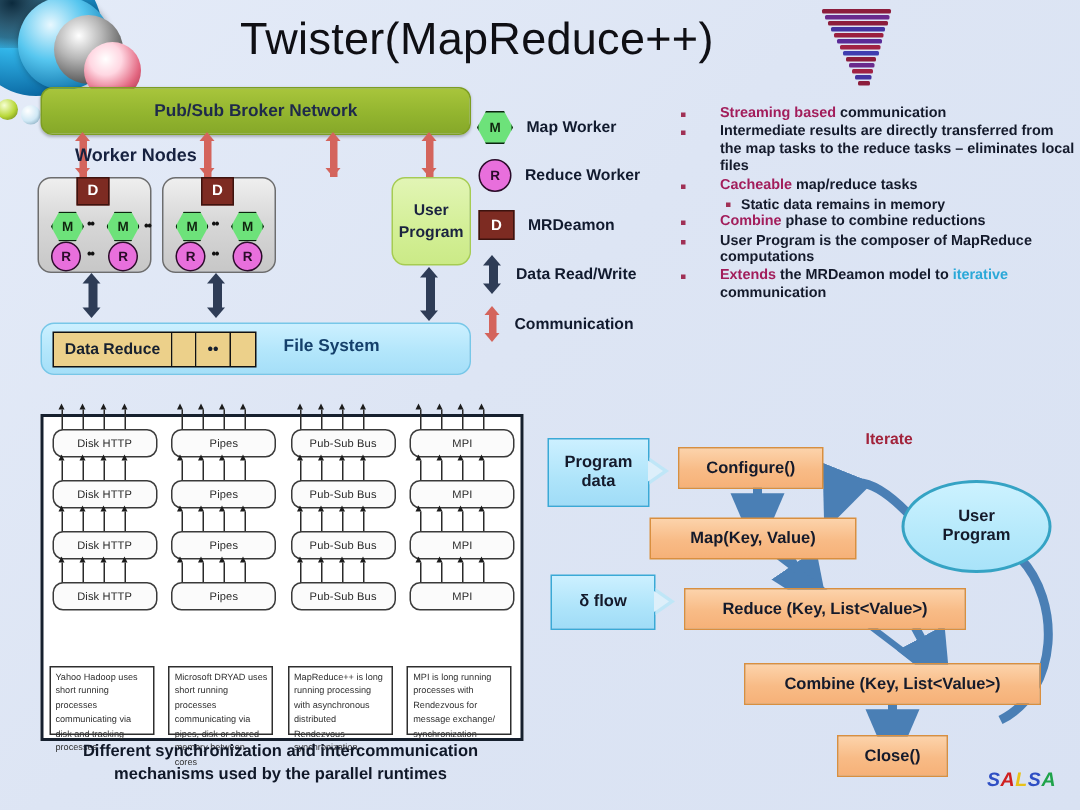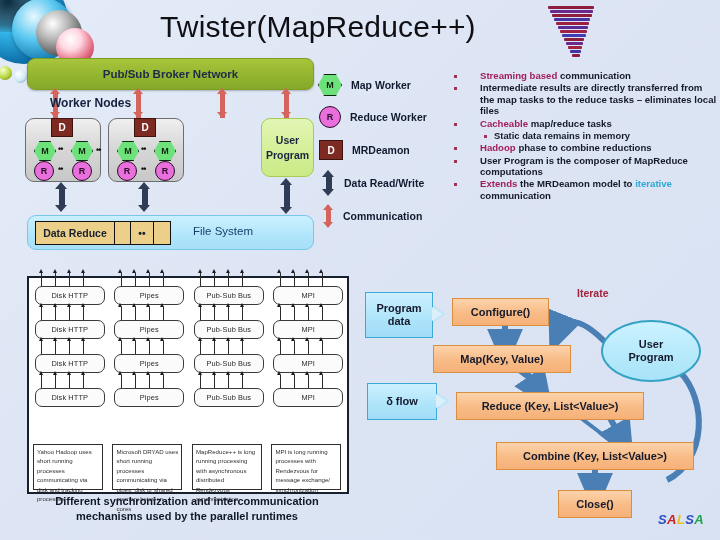--- a/index.html
+++ b/index.html
@@ -81,21 +81,21 @@
   .navyarrow{position:absolute;width:13px;}
   .navyarrow .shaft{position:absolute;left:3.5px;width:6px;background:#2e3c56;}
   .navyarrow .up{position:absolute;left:0;top:0;width:0;height:0;
      border-left:6.5px solid transparent;border-right:6.5px solid transparent;border-bottom:7px solid #2e3c56;}
   .navyarrow .dn{position:absolute;left:0;bottom:0;width:0;height:0;
      border-left:6.5px solid transparent;border-right:6.5px solid transparent;border-top:7px solid #2e3c56;}
 
   
   .fsys{position:absolute;left:27px;top:215px;width:285px;height:33px;border-radius:9px;
      background:linear-gradient(180deg,#ccf0ff 0%,#b3e6fb 55%,#a5dff8 100%);border:1.5px solid #77c7e8;}
-  .fsys .fslabel{position:absolute;right:60px;top:9px;font-size:11.5px;font-weight:normal;color:#15406b;}
+  .fsys .fslabel{position:absolute;right:60px;top:9px;font-size:11.5px;font-weight:bold;color:#15406b;}
   .splitrow{position:absolute;left:7px;top:5px;height:22px;display:flex;border:1.5px solid #111;}
   .splitcell{background:#ecd08a;border-right:1.5px solid #111;display:flex;align-items:center;
      justify-content:center;font-size:10.5px;font-weight:bold;color:#17202f;}
   .splitcell:last-child{border-right:none;}
 
   
   .legend{position:absolute;left:318px;top:68px;width:140px;}
   .legrow{position:absolute;display:flex;align-items:center;}
   .legtxt{font-size:10.5px;font-weight:bold;color:#111a2e;margin-left:9px;white-space:nowrap;}
 
@@ -297,21 +297,21 @@
       </div>
       <div class="legtxt">Communication</div>
     </div>
   </div>
 
   <div class="bullets" id="bullets">
       <div class="bul"><span class="hi">Streaming based </span><span>communication</span></div>
       <div class="bul"><span>Intermediate results are directly transferred from the map tasks to the reduce tasks – eliminates local files</span></div>
       <div class="bul"><span class="hi">Cacheable </span><span>map/reduce tasks</span></div>
       <div class="bul sub"><span>Static data remains in memory</span></div>
-      <div class="bul"><span class="hi">Hadoop </span><span>phase to combine reductions</span></div>
+      <div class="bul"><span class="hi">Combine </span><span>phase to combine reductions</span></div>
       <div class="bul"><span>User Program is the composer of MapReduce computations</span></div>
       <div class="bul"><span class="hi">Extends </span><span>the MRDeamon model to </span><span class="hi2">iterative</span><span> communication</span></div>
     </div>
 
   <div class="figure" id="figure">
       <div class="fcol" style="left: 0px;">
         <div class="vline" style="left: 12px; top: -5px; height: 14px;"></div>
         <div class="vtip" style="left: 9.8px; top: -9px;"></div>
         <div class="vline" style="left: 26px; top: -5px; height: 14px;"></div>
         <div class="vtip" style="left: 23.8px; top: -9px;"></div>

